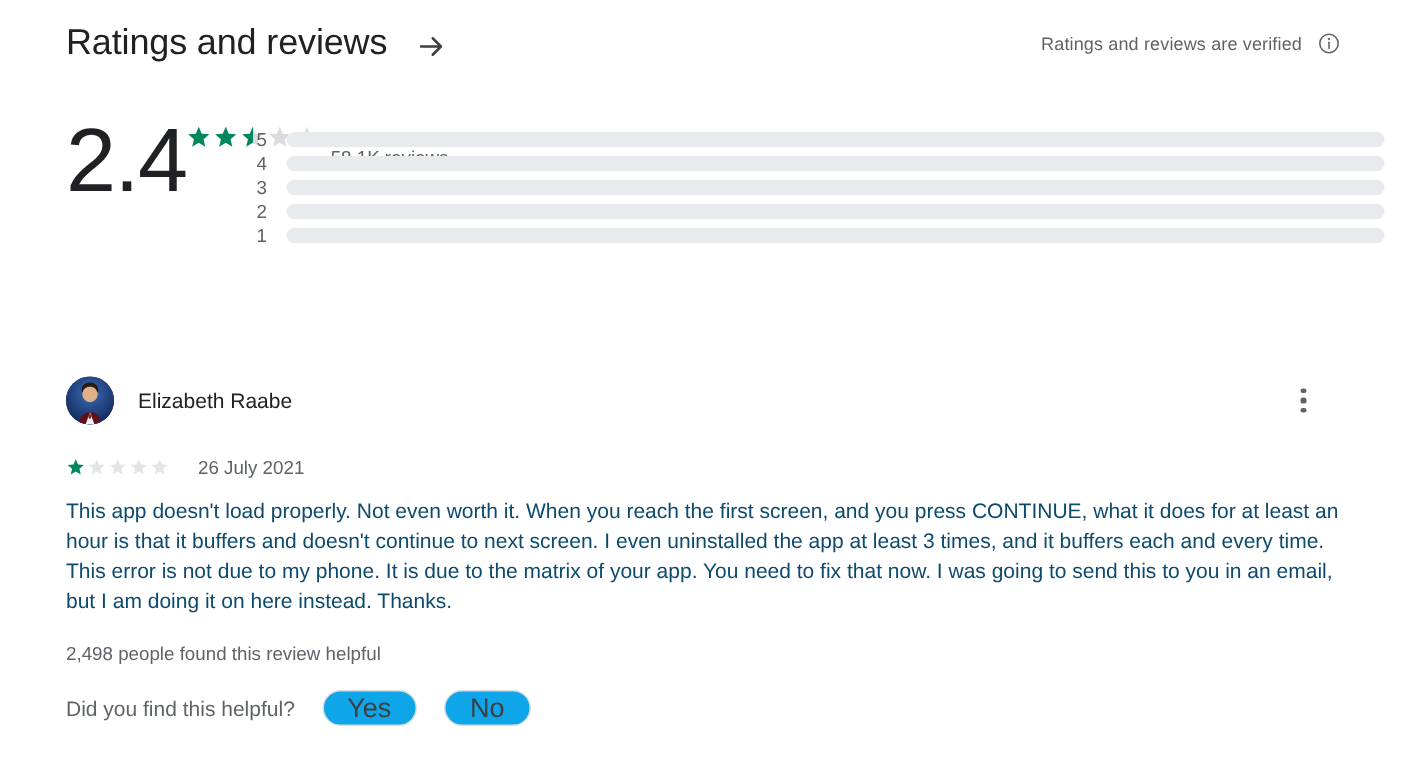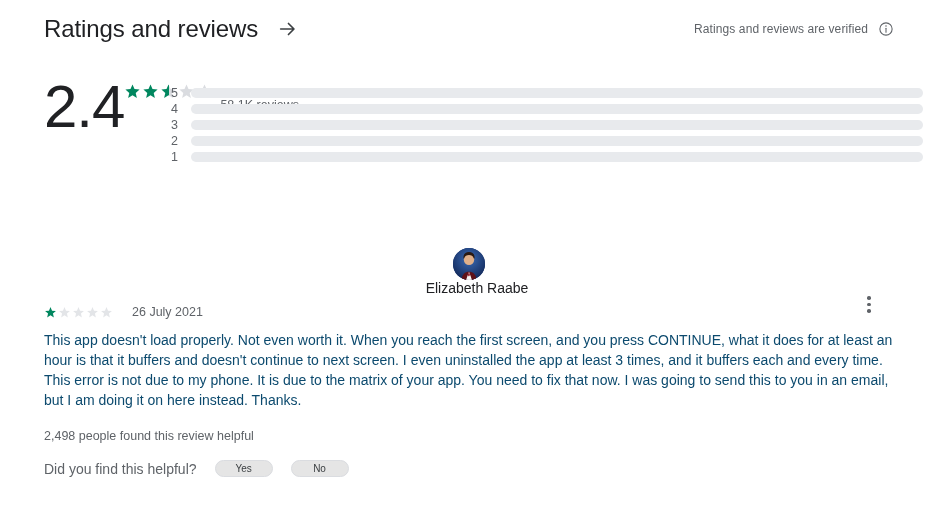--- a/index.html
+++ b/index.html
@@ -22,21 +22,21 @@
   .header {
     position: absolute;
     left: 0; top: 0;
     width: 938px;
     height: 58px;
     display: flex;
     align-items: center;
   }
   .header-left {
     display: flex;
-    align-items: center;
+    align-items: flex-end;
     margin-left: 44px;
   }
   .page-title {
     font-size: 24px;
     font-weight: 500;
     letter-spacing: -0.1px;
     color: #202124;
     line-height: 28px;
   }
   .arrow-icon {
@@ -137,21 +137,20 @@
   .review {
     position: absolute;
     left: 44px;
     top: 248px;
     width: 850px;
   }
   .review-head {
     display: flex;
     align-items: center;
     height: 38px;
-    flex-direction: column;
   }
   .avatar {
     width: 32px;
     height: 32px;
     border-radius: 50%;
     overflow: hidden;
     flex: none;
     background: #15306b;
     position: relative;
   }
@@ -175,21 +174,21 @@
   .kebab span {
     display: block;
     width: 3.5px;
     height: 3.5px;
     border-radius: 50%;
     background: #5f6368;
   }
 
   .review-meta {
     display: flex;
-    align-items: flex-end;
+    align-items: flex-start;
     margin-top: 19px;
   }
   .review-stars {
     display: flex;
     gap: 1px;
   }
   .review-date {
     margin-left: 19px;
     font-size: 12.5px;
     color: #5f6368;
@@ -214,27 +213,27 @@
     display: flex;
     align-items: center;
   }
   .helpful-q {
     font-size: 14px;
     color: #5f6368;
   }
   .btn {
     margin-left: 18px;
     min-width: 58px;
-    height: 17px;
+    height: 24px;
     padding: 0 16px;
     border: 1px solid #dadce0;
     border-radius: 13px;
-    background: #e5e5e5;
+    background: #0ea5e9;
     font-family: "Liberation Sans", sans-serif;
-    font-size: 10px;
+    font-size: 18px;
     color: #3c4043;
     cursor: pointer;
     display: flex;
     align-items: center;
     justify-content: center;
   }
 
   .star { display: block; }
 </style>
 </head>

